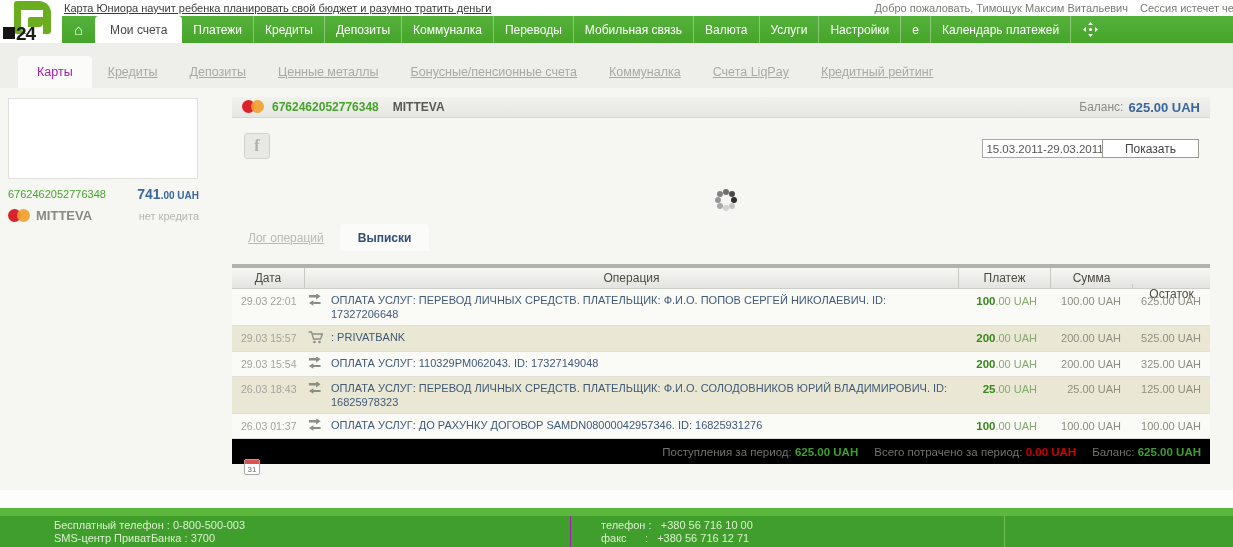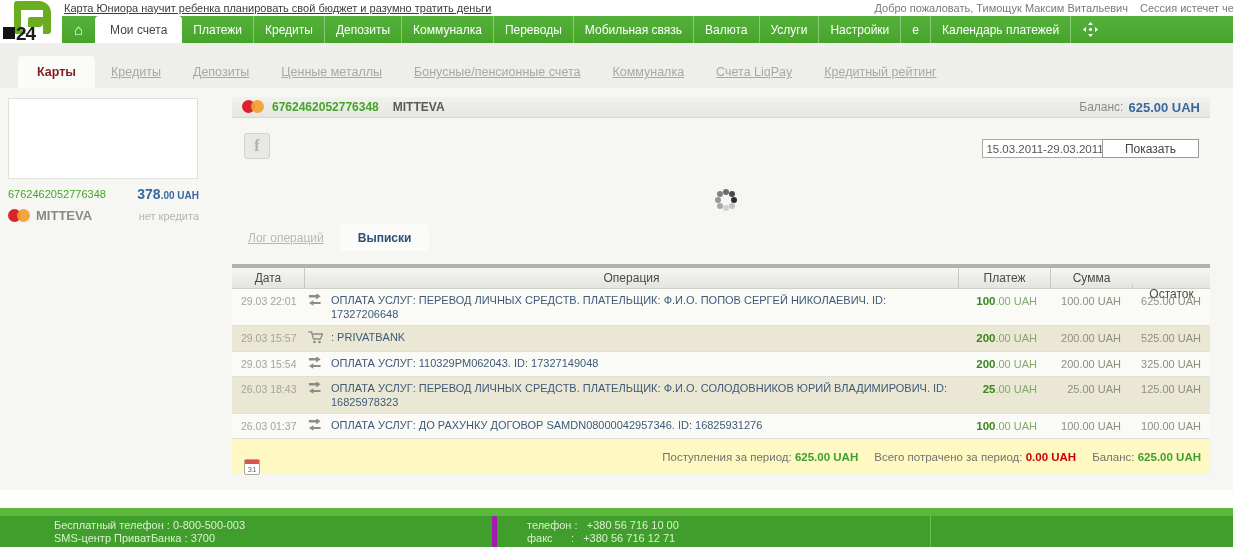--- a/index.html
+++ b/index.html
@@ -28,21 +28,21 @@
   .nav-item.active { background:#fff; color:#454545; border-radius:4px 4px 0 0; border-left:none; padding:0 15px; }
   .nav-item.active + .nav-item { border-left:none; }
   .nav-icon-btn { display:flex; align-items:center; padding:0 12px; border-left:1px solid rgba(255,255,255,.35); cursor:pointer; }
   
   .band-tabs { position:absolute; left:0; top:43px; width:1233px; height:45px; background:#eeeeeb; }
   .content { position:absolute; left:0; top:88px; width:1233px; height:402px; background:#f6f6f3; }
   .band-bottom { position:absolute; left:0; top:490px; width:1233px; height:18px; background:#fdfdfc; }
   
   .acct-tabs { position:absolute; left:18px; top:56px; height:32px; display:flex; align-items:center; }
   .acct-tab { margin:0 16px; font-size:12.5px; color:#a9a9a4; text-decoration:underline; white-space:nowrap; cursor:pointer; }
-  .acct-tab.active { margin:0; height:32px; line-height:32px; padding:0 19px; background:#fbfbf9; border-radius:4px 4px 0 0; color:#7f1d1d; font-weight:bold; text-decoration:none; }
+  .acct-tab.active { margin:0; height:32px; line-height:32px; padding:0 19px; background:#fbfbf9; border-radius:4px 4px 0 0; color:#a21caf; font-weight:normal; text-decoration:none; }
   
   .card-box { position:absolute; left:8px; top:98px; width:190px; height:81px; background:#fff; border:1px solid #e1e1dc; }
   .card-info { position:absolute; left:8px; top:186px; width:191px; font-size:11px; }
   .ci-row { display:flex; justify-content:space-between; align-items:center; margin-bottom:6px; }
   .ci-number { color:#46a42c; font-size:11px; }
   .ci-balance { color:#3a679c; font-weight:bold; font-size:14px; }
   .ci-balance small { font-size:10px; font-weight:bold; }
   .ci-name { color:#8a8a85; font-weight:bold; font-size:13px; display:flex; align-items:center; gap:6px; }
   .ci-credit { color:#b5b5af; font-size:11px; }
   
@@ -80,34 +80,34 @@
   .c-date { width:72px; flex:0 0 72px; font-size:10.5px; color:#a4a39b; padding:6px 0 2px 9px; white-space:nowrap; }
   .c-op { flex:1; display:flex; align-items:flex-start; gap:7px; padding:4px 8px 4px 4px; font-size:11px; color:#3e5a78; line-height:14px; }
   .op-icon { flex:0 0 16px; padding-top:1px; }
   .op-icon .ic-cart { display:none; }
   .op-icon[data-icon="cart-icon"] .ic-cart { display:inline; }
   .c-pay { width:92px; flex:0 0 92px; text-align:right; padding:6px 13px 0 0; font-size:11px; white-space:nowrap; }
   .c-pay b { color:#38871d; font-size:11.5px; }
   .c-pay span { color:#84a86e; }
   .c-sum { width:82px; flex:0 0 82px; text-align:right; padding:6px 11px 0 0; font-size:11px; color:#8f8e81; white-space:nowrap; }
   .c-rest { width:78px; flex:0 0 78px; text-align:right; padding:6px 9px 0 0; font-size:11px; color:#8f8e81; white-space:nowrap; }
-  .tsummary { display:flex; justify-content:flex-end; align-items:center; gap:16px; height:35px; background:#fef9c3; padding-right:9px; font-size:11.5px; color:#73726b; white-space:nowrap; }
+  .tsummary { display:flex; justify-content:flex-end; align-items:center; gap:16px; height:25px; background:#000000; padding-right:9px; font-size:11.5px; color:#73726b; white-space:nowrap; }
   .tsummary b.green { color:#3f9e2d; } .tsummary b.red { color:#cc0000; }
   
   .planned { position:absolute; left:244px; top:459px; display:flex; align-items:center; gap:8px; cursor:pointer; }
   .cal-icon { position:relative; width:16px; height:16px; background:#fff; border:1px solid #a8a8a2; border-radius:2px; }
   .cal-icon::before { content:""; position:absolute; left:0; right:0; top:0; height:4px; background:#d9534f; }
   .cal-num { position:absolute; left:0; right:0; bottom:0; text-align:center; font-size:8px; color:#6b6b66; font-style:normal; }
   .planned-label { font-size:13px; font-weight:bold; color:#2b5c8e; text-decoration:underline; }
   
   .footer { position:absolute; left:0; bottom:0; width:1233px; height:39px; }
   .footer-strip { height:8px; background:#5cb83d; }
   .footer-main { height:31px; background:#3f9e2c; display:flex; }
   .f-col { font-size:11px; color:#ddf0cf; line-height:13px; padding-top:3px; white-space:pre; }
-  .f-col1 { width:497px; padding-left:54px; border-right:5px solid #a21caf; }
+  .f-col1 { width:571px; padding-left:54px; border-right:1px solid #a21caf; }
   .f-col2 { width:434px; padding-left:30px; border-right:1px solid #6cbf4e; }
   .f-col3 { flex:1; }
   .glyph-home { color:#fff; }
 </style>
 </head>
 <body>
 
 <div class="topbar">
   <a class="promo-link">Карта Юниора научит ребенка планировать свой бюджет и разумно тратить деньги</a>
   <span class="welcome">Добро пожаловать, Тимощук Максим Витальевич</span>
@@ -156,21 +156,21 @@
   <div class="acct-tab">Бонусные/пенсионные счета</div>
   <div class="acct-tab">Коммуналка</div>
   <div class="acct-tab">Счета LiqPay</div>
   <div class="acct-tab">Кредитный рейтинг</div>
 </div>
 
 <div class="card-box"></div>
 <div class="card-info">
   <div class="ci-row">
     <span class="ci-number">6762462052776348</span>
-    <span class="ci-balance"><b>378</b><small>.00 UAH</small></span>
+    <span class="ci-balance"><b>741</b><small>.00 UAH</small></span>
   </div>
   <div class="ci-row">
     <span class="ci-name">
         <span class="mc"></span>
         <span>MITTEVA</span>
       </span>
     <span class="ci-credit">нет кредита</span>
   </div>
 </div>
 

